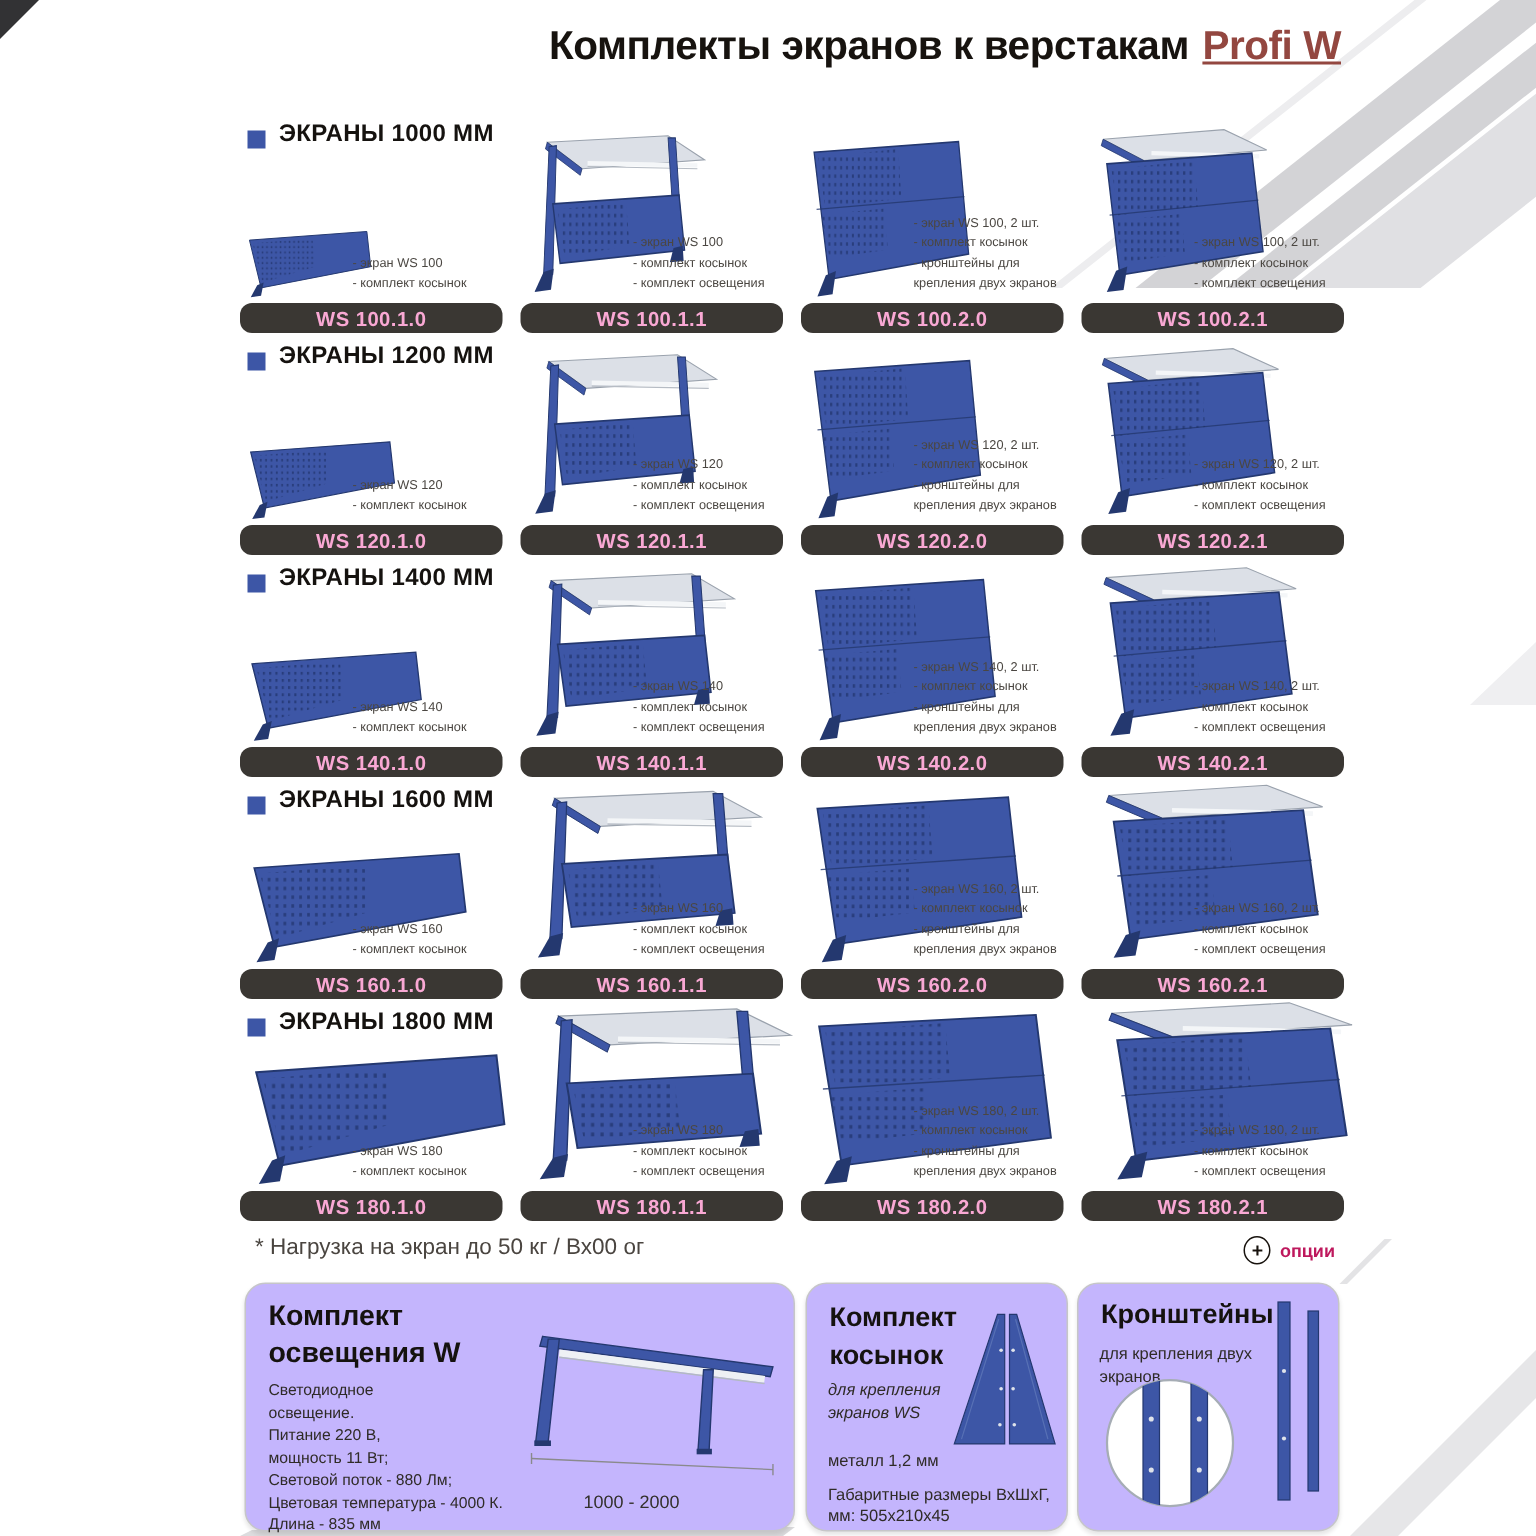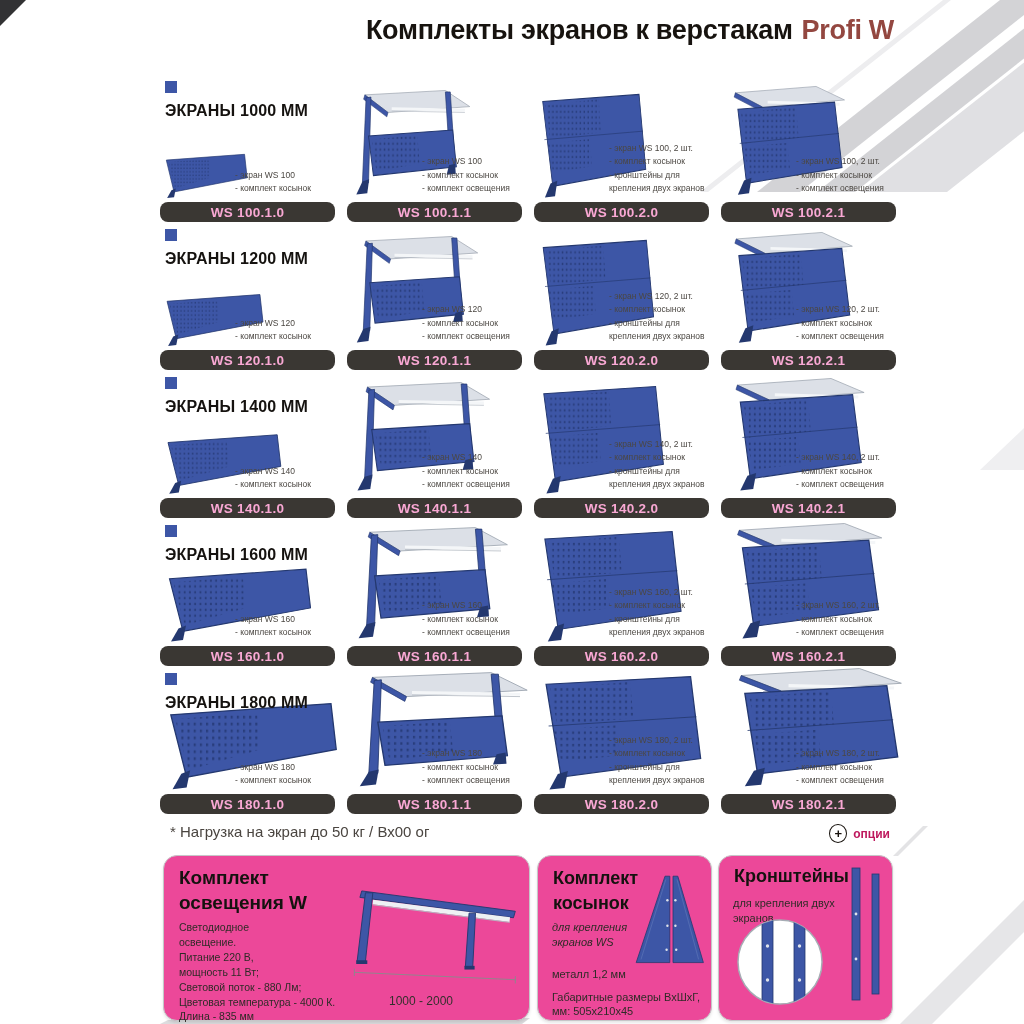--- a/index.html
+++ b/index.html
@@ -3,44 +3,44 @@
 <meta charset="utf-8">
 <style>
   html,body{margin:0;padding:0;background:#fff;}
   #page{position:relative;width:1024px;height:1024px;background:#ffffff;overflow:hidden;
         font-family:"Liberation Sans",sans-serif;color:#1a1a1a;}
   .bg{position:absolute;left:0;top:0;z-index:0;}
   .defs{position:absolute;width:0;height:0;}
   
   .page-title{position:absolute;top:15px;right:130px;font-size:27px;font-weight:700;
               color:#17130f;letter-spacing:-0.3px;z-index:2;white-space:nowrap;}
-  .page-title .accent{color:var(--accent,#934740);margin-left:9px;}
+  .page-title .accent{color:var(--accent,#934740);margin-left:9px;text-decoration:underline;}
   
   #rows{position:absolute;left:160px;top:78px;width:748px;z-index:1;}
   .row{position:relative;height:148px;}
   .cells{position:absolute;left:0;top:0;right:0;bottom:0;display:flex;}
   .cell{position:relative;flex:0 0 187px;width:187px;height:148px;}
-  .sec-title{position:absolute;left:5px;top:3px;display:flex;align-items:flex-start;gap:9px;z-index:2;flex-direction:column;}
+  .sec-title{position:absolute;left:5px;top:3px;display:flex;align-items:flex-end;gap:9px;z-index:2;}
   .bullet{width:12px;height:12px;background:var(--blue,#3d56a6);flex:0 0 12px;}
   .sec-label{font-size:16px;font-weight:700;color:#15120f;letter-spacing:0.2px;white-space:nowrap;}
   .illus{position:absolute;left:2px;bottom:27px;line-height:0;}
   .features{position:absolute;right:12px;bottom:31px;width:100px;font-size:8.5px;
             line-height:1.55;color:#4b4742;}
   .label-bar{position:absolute;left:0;bottom:4px;width:175px;height:20px;
              background:var(--bar,#3a3733);border-radius:8px;display:flex;align-items:center;
              justify-content:center;color:#f9a8d4;font-weight:700;font-size:13.5px;letter-spacing:0.3px;}
   
   .footnote{position:absolute;left:170px;top:823px;font-size:15px;color:#4a4540;z-index:1;}
   .options{position:absolute;right:134px;top:824px;display:flex;align-items:center;gap:6px;z-index:1;}
   .options .plus{width:16px;height:16px;border:1.6px solid #17120d;border-radius:50%;
                  display:flex;align-items:center;justify-content:center;font-size:13px;
                  font-weight:700;color:#17120d;line-height:1;padding-bottom:1px;}
   .options .lbl{font-size:12px;font-weight:700;color:#be185d;}
   
-  .panel{position:absolute;top:855px;height:166px;background:#ec4899;border:1px solid #c6c6c8;
+  .panel{position:absolute;top:855px;height:166px;background:#c4b5fd;border:1px solid #c6c6c8;
          border-radius:14px;box-shadow:0 2px 3px rgba(0,0,0,0.10);z-index:1;box-sizing:border-box;}
   #panel-light{left:163px;width:367px;}
   #panel-gusset{left:537px;width:175px;}
   #panel-bracket{left:718px;width:175px;}
   .panel-title{position:absolute;left:15px;top:10px;font-weight:700;color:#15120f;}
   #panel-light  .panel-title{font-size:19px;width:175px;line-height:1.3;}
   #panel-gusset .panel-title{font-size:18px;width:110px;line-height:1.4;}
   #panel-bracket .panel-title{font-size:18px;}
   .light-desc{position:absolute;left:15px;top:64px;font-size:10.5px;line-height:1.42;color:#2f2b27;}
   .light-illus{position:absolute;right:10px;top:12px;line-height:0;}

